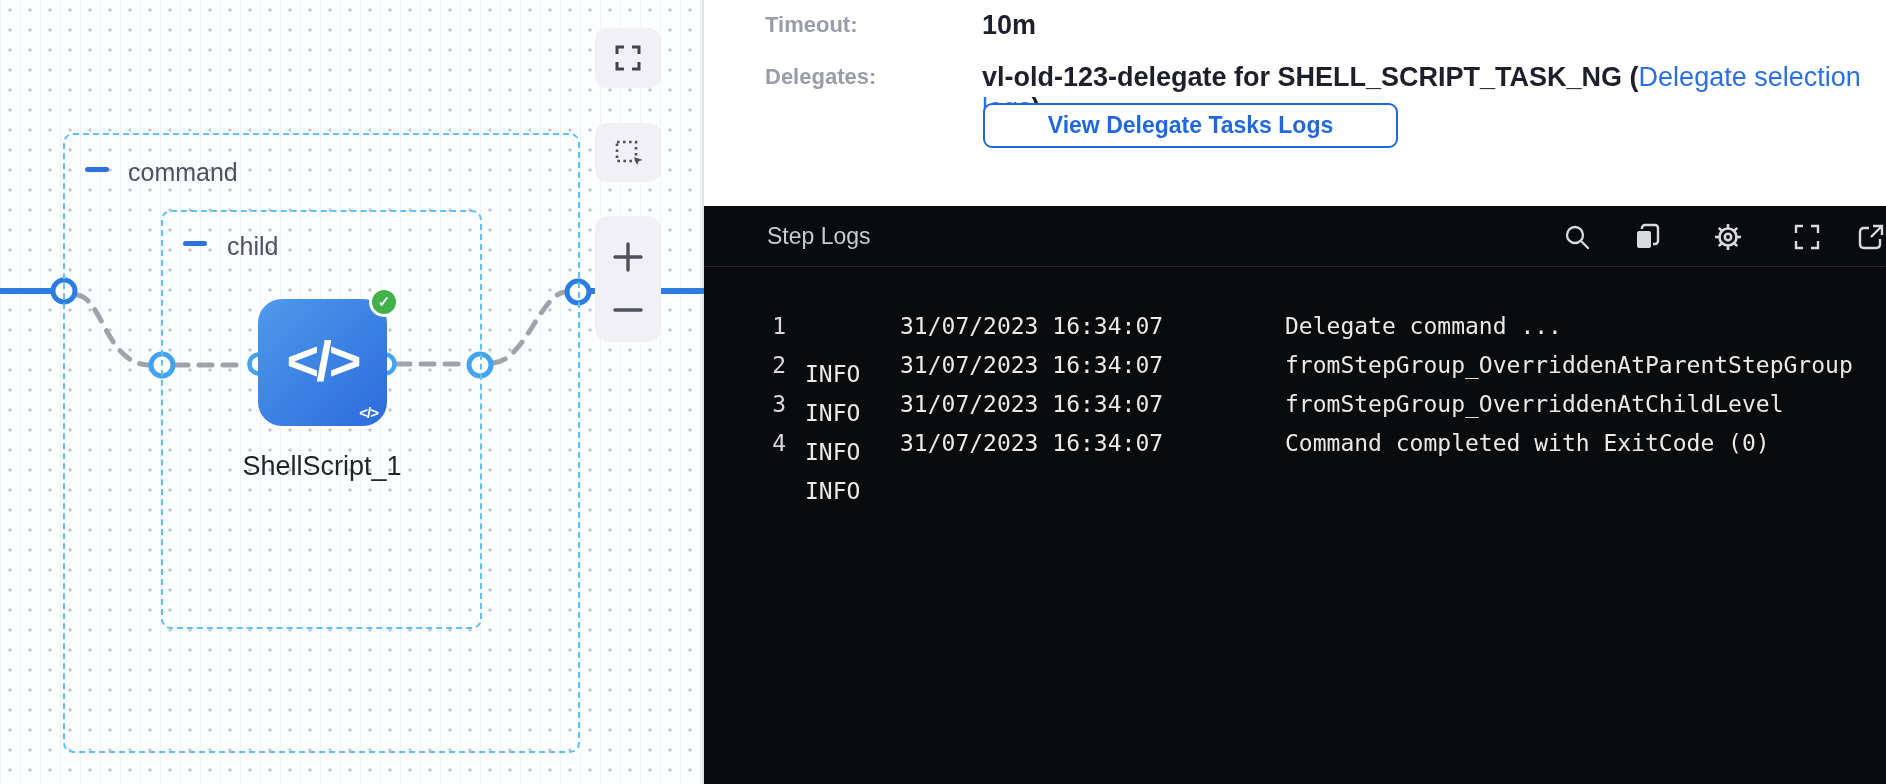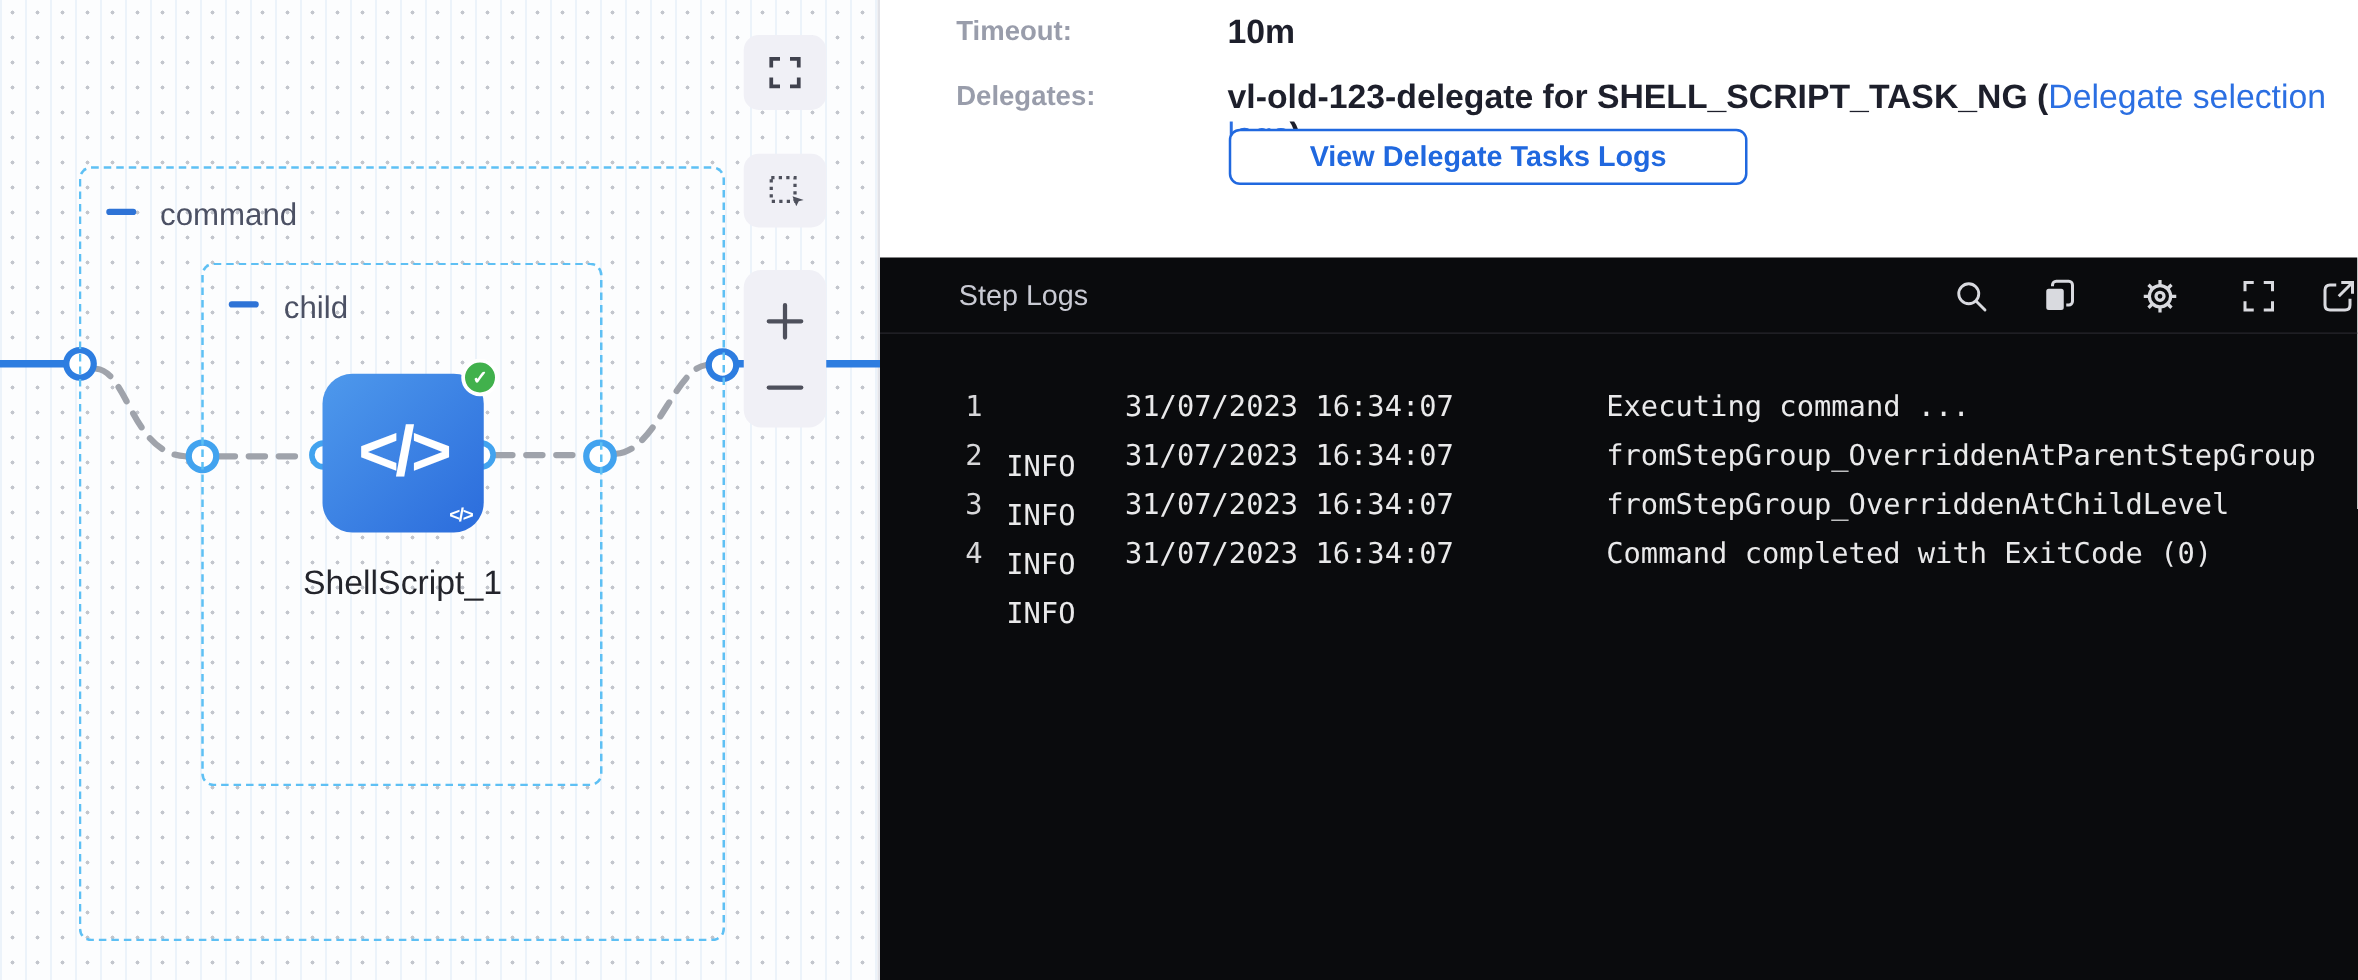--- a/index.html
+++ b/index.html
@@ -172,20 +172,20 @@
         <svg class="sl-icon" style="left:1088px;" viewBox="0 0 30 30">
           <path d="M4 11 V4 H11 M19 4 H26 V11 M26 19 V26 H19 M11 26 H4 V19" stroke="#d9dadf" stroke-width="2.4" fill="none"></path>
         </svg>
         <svg class="sl-icon" style="left:1152px;" viewBox="0 0 30 30">
           <path d="M13 6 H8 Q4 6 4 10 V22 Q4 26 8 26 H20 Q24 26 24 22 V17" stroke="#d9dadf" stroke-width="2.4" fill="none"></path>
           <path d="M17 4 H26 V13 M26 4 L15 15" stroke="#d9dadf" stroke-width="2.4" fill="none"></path>
         </svg>
       </div>
 
       <div class="sl-body">
-          <div class="log-row"><span class="log-num">1</span><span class="log-level">INFO</span><span class="log-ts">31/07/2023 16:34:07</span><span class="log-msg">Executing command ...</span></div>
+          <div class="log-row"><span class="log-num">1</span><span class="log-level">INFO</span><span class="log-ts">31/07/2023 16:34:07</span><span class="log-msg">Delegate command ...</span></div>
           <div class="log-row"><span class="log-num">2</span><span class="log-level">INFO</span><span class="log-ts">31/07/2023 16:34:07</span><span class="log-msg">fromStepGroup_OverriddenAtParentStepGroup</span></div>
           <div class="log-row"><span class="log-num">3</span><span class="log-level">INFO</span><span class="log-ts">31/07/2023 16:34:07</span><span class="log-msg">fromStepGroup_OverriddenAtChildLevel</span></div>
           <div class="log-row"><span class="log-num">4</span><span class="log-level">INFO</span><span class="log-ts">31/07/2023 16:34:07</span><span class="log-msg">Command completed with ExitCode (0)</span></div>
         </div>
     </div>
   </div>
 </div>
 
 </body></html>

